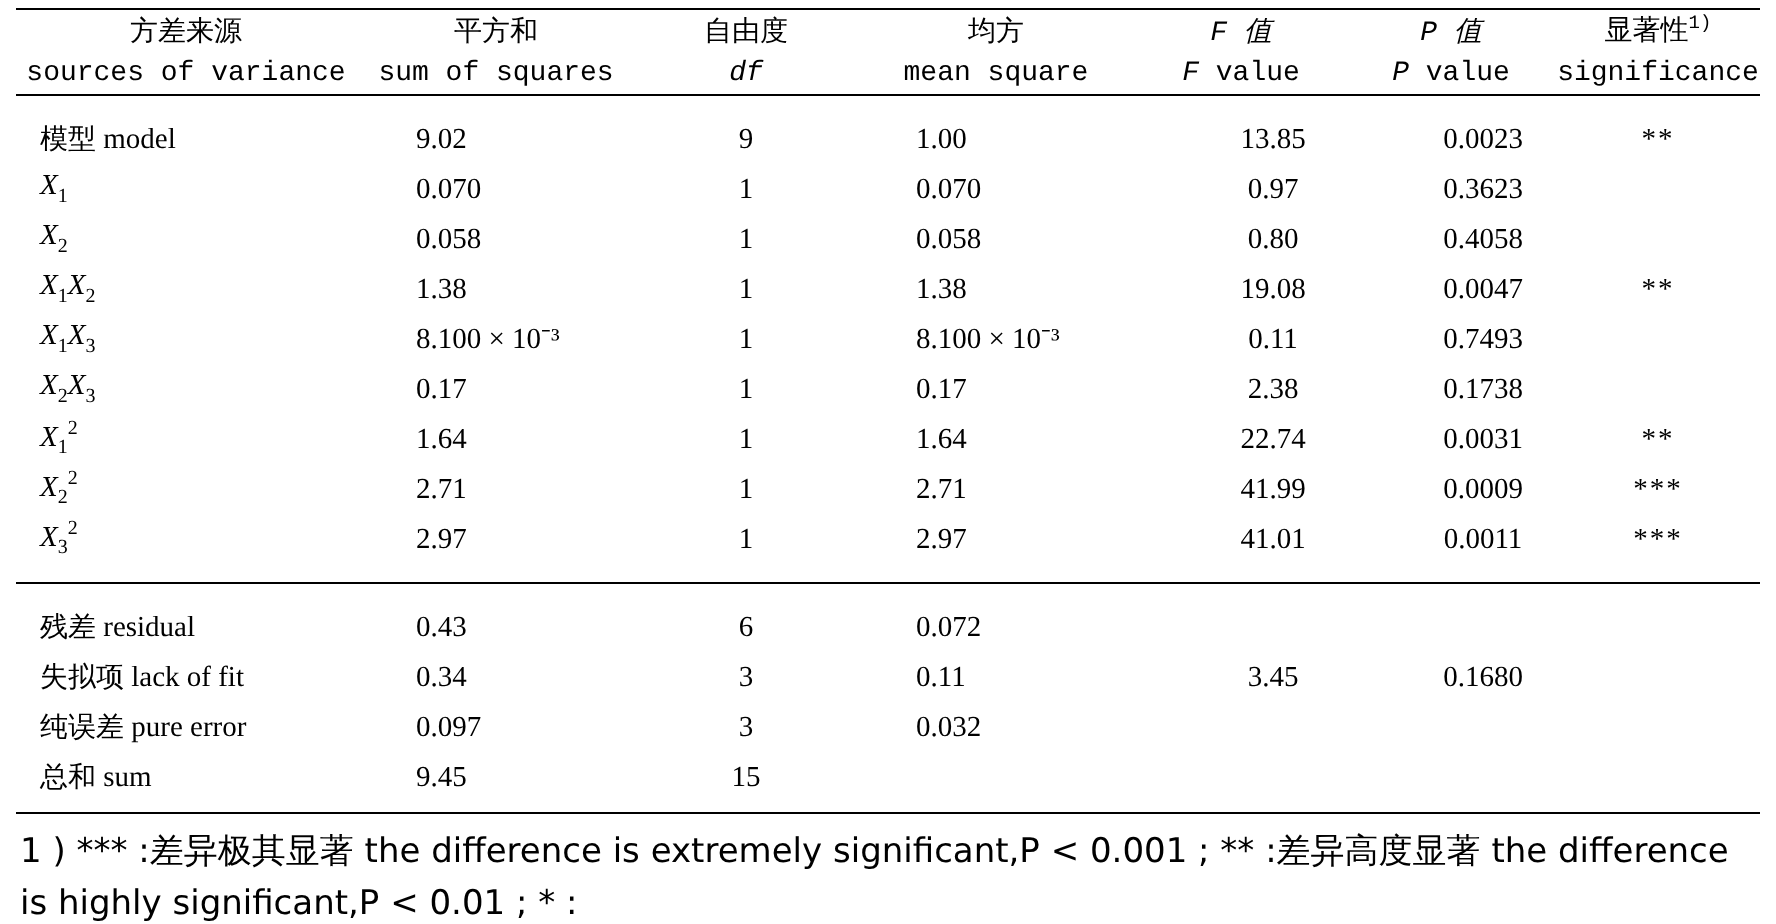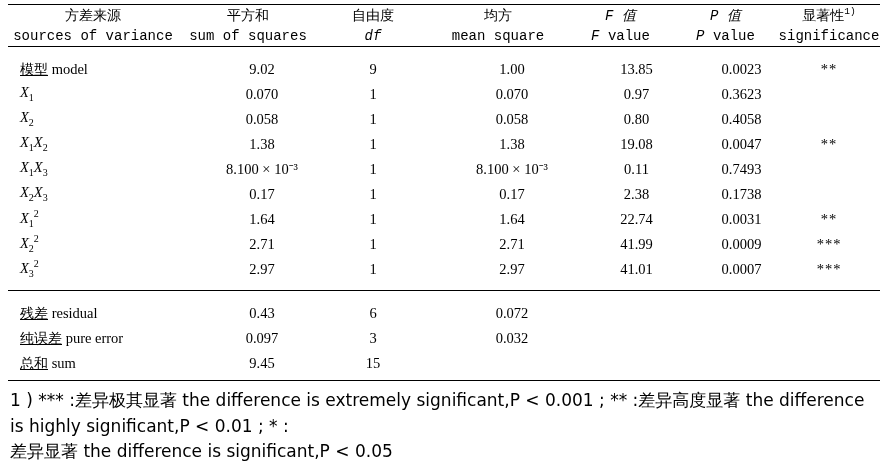--- a/index.html
+++ b/index.html
@@ -78,24 +78,23 @@
     vertical-align: middle;
   }
   td.c-source {
     text-align: left;
     padding-left: 12px !important;
     font-family: "Liberation Serif", serif;
   }
   td.c-source .cnlabel {
     font-family: "DejaVu Sans", sans-serif;
     font-size: 14px;
-    text-decoration: underline;
   }
   td.c-ss, td.c-ms {
-    text-align: center;
+    text-align: left;
     padding-left: 30px !important;
   }
   td.c-df {
     text-align: center;
   }
   td.c-f, td.c-p {
     text-align: center;
     padding-left: 34px !important;
   }
   td.c-sig {
@@ -265,21 +264,21 @@
         <td class="c-p">0.0009</td>
         <td class="c-sig">***</td>
       </tr>
 
       <tr>
         <td class="c-source"><span class="var">X</span><span class="sub">3</span><span class="supn">2</span></td>
         <td class="c-ss">2.97</td>
         <td class="c-df">1</td>
         <td class="c-ms">2.97</td>
         <td class="c-f">41.01</td>
-        <td class="c-p">0.0007</td>
+        <td class="c-p">0.0011</td>
         <td class="c-sig">***</td>
       </tr>
 
       <tr class="spacer-row">
           <td colspan="7"></td>
         </tr>
     </tbody>
 
     <tbody class="body">
       <tr class="rule-thin">
@@ -289,20 +288,29 @@
       <tr>
         <td class="c-source"><span class="cnlabel">残差</span> <span>residual</span></td>
         <td class="c-ss">0.43</td>
         <td class="c-df">6</td>
         <td class="c-ms">0.072</td>
         <td class="c-f"></td>
         <td class="c-p"></td>
         <td class="c-sig"></td>
       </tr>
 
+      <tr>
+        <td class="c-source"><span class="cnlabel">失拟项</span> <span>lack of fit</span></td>
+        <td class="c-ss">0.34</td>
+        <td class="c-df">3</td>
+        <td class="c-ms">0.11</td>
+        <td class="c-f">3.45</td>
+        <td class="c-p">0.1680</td>
+        <td class="c-sig"></td>
+      </tr>
 
       <tr>
         <td class="c-source"><span class="cnlabel">纯误差</span> <span>pure error</span></td>
         <td class="c-ss">0.097</td>
         <td class="c-df">3</td>
         <td class="c-ms">0.032</td>
         <td class="c-f"></td>
         <td class="c-p"></td>
         <td class="c-sig"></td>
       </tr>

